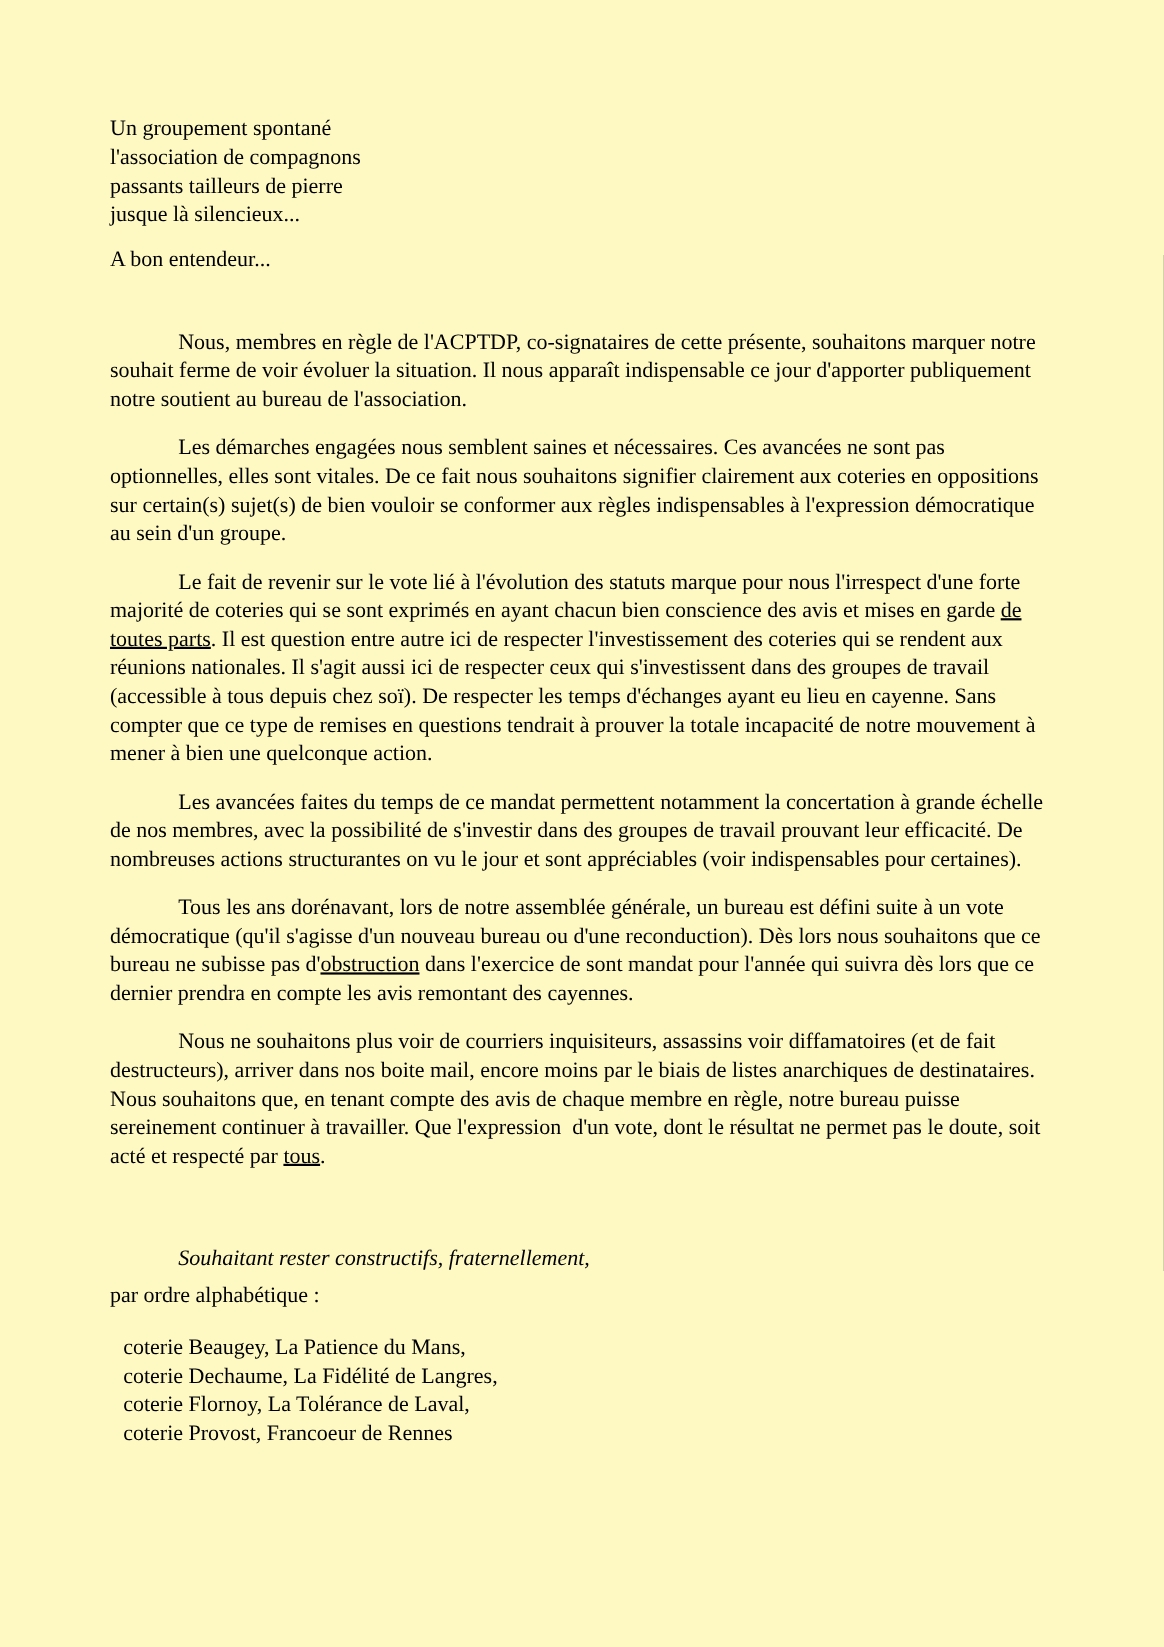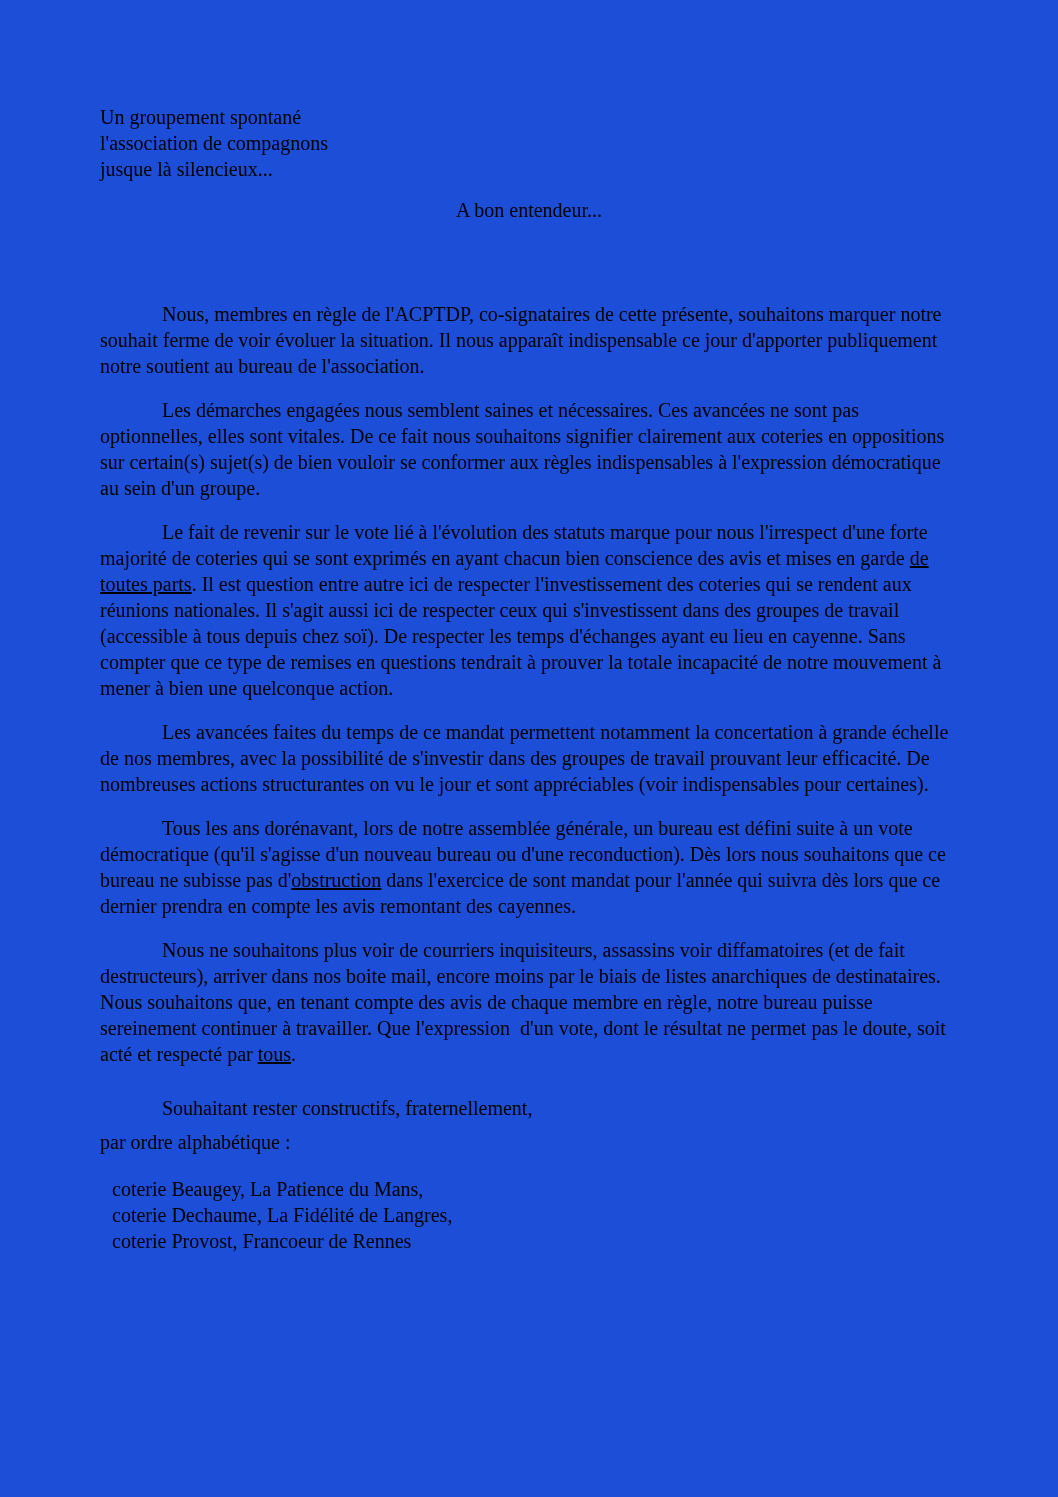--- a/index.html
+++ b/index.html
@@ -2,61 +2,63 @@
 <html lang="fr"><head>
 <meta charset="utf-8">
 <style>
   * { margin: 0; padding: 0; box-sizing: border-box; }
   html, body { background: #888; }
   .page {
     position: relative;
     width: 1058px;
     height: 1497px;
     margin: 0 auto;
-    background: #1d4ed8;
+    background: #fef9c3;
     color: #000000;
     font-family: "Liberation Serif", "DejaVu Serif", serif;
     font-size: 20px;
     line-height: 26px;
     overflow: hidden;
   }
   .content {
     padding: 104px 100px 0 100px;
   }
   .sender-block { }
   .sender-line { line-height: 26px; }
   .salutation {
-    text-align: center;
+    text-align: left;
     margin-top: 15px;
-    margin-bottom: 78px;
+    margin-bottom: 49px;
   }
   .para {
     text-indent: 62px;
     margin-bottom: 18px;
     text-align: left;
     font-family: Liberation Serif, serif;
   }
   .u { text-decoration: underline; }
   .closing {
     text-indent: 62px;
-    margin-top: 28px;
+    margin-top: 67px;
+    font-style: italic;
   }
   .list-intro { margin-top: 8px; }
   .signatures { margin-top: 21px; }
   .signatory-line { line-height: 26px; margin-left: 12px; }
 </style>
 </head>
 <body>
 
 <div class="page">
   <div class="content">
 
     <div class="sender-block">
       <div class="sender-line">Un groupement spontané</div>
       <div class="sender-line">l'association de compagnons</div>
+      <div class="sender-line">passants tailleurs de pierre</div>
       <div class="sender-line">jusque là silencieux...</div>
     </div>
 
     <div class="salutation">A bon entendeur...</div>
 
     <p class="para">Nous, membres en règle de l'ACPTDP, co-signataires de cette présente, souhaitons marquer notre souhait ferme de voir évoluer la situation. Il nous apparaît indispensable ce jour d'apporter publiquement notre soutient au bureau de l'association.</p>
 
     <p class="para">Les démarches engagées nous semblent saines et nécessaires. Ces avancées ne sont pas optionnelles, elles sont vitales. De ce fait nous souhaitons signifier clairement aux coteries en oppositions sur certain(s) sujet(s) de bien vouloir se conformer aux règles indispensables à l'expression démocratique au sein d'un groupe.</p>
 
     <p class="para"><span>Le fait de revenir sur le vote lié à l'évolution des statuts marque pour nous l'irrespect d'une forte majorité de coteries qui se sont exprimés en ayant chacun bien conscience des avis et mises en garde </span><span class="u">de toutes parts</span><span>. Il est question entre autre ici de respecter l'investissement des coteries qui se rendent aux réunions nationales. Il s'agit aussi ici de respecter ceux qui s'investissent dans des groupes de travail (accessible à tous depuis chez soï). De respecter les temps d'échanges ayant eu lieu en cayenne. Sans compter que ce type de remises en questions tendrait à prouver la totale incapacité de notre mouvement à mener à bien une quelconque action.</span></p>
@@ -67,17 +69,18 @@
 
     <p class="para"><span>Nous ne souhaitons plus voir de courriers inquisiteurs, assassins voir diffamatoires (et de fait destructeurs), arriver dans nos boite mail, encore moins par le biais de listes anarchiques de destinataires. Nous souhaitons que, en tenant compte des avis de chaque membre en règle, notre bureau puisse sereinement continuer à travailler. Que l'expression&nbsp; d'un vote, dont le résultat ne permet pas le doute, soit acté et respecté par </span><span class="u">tous</span><span>.</span></p>
 
     <div class="closing">Souhaitant rester constructifs, fraternellement,</div>
 
     <div class="list-intro">par ordre alphabétique :</div>
 
     <div class="signatures">
       <div class="signatory-line">coterie Beaugey, La Patience du Mans,</div>
       <div class="signatory-line">coterie Dechaume, La Fidélité de Langres,</div>
+      <div class="signatory-line">coterie Flornoy, La Tolérance de Laval,</div>
       <div class="signatory-line">coterie Provost, Francoeur de Rennes</div>
     </div>
 
   </div>
 </div>
 
 </body></html>

